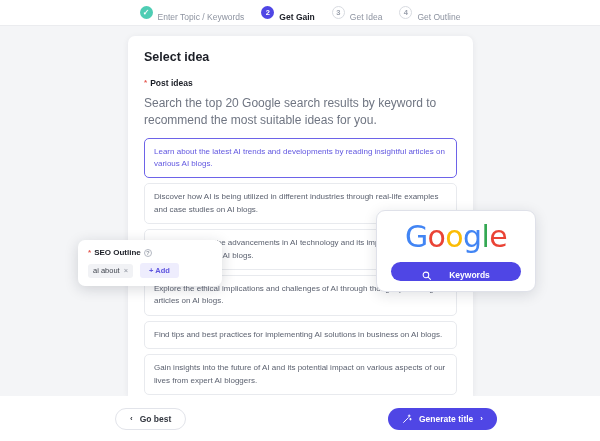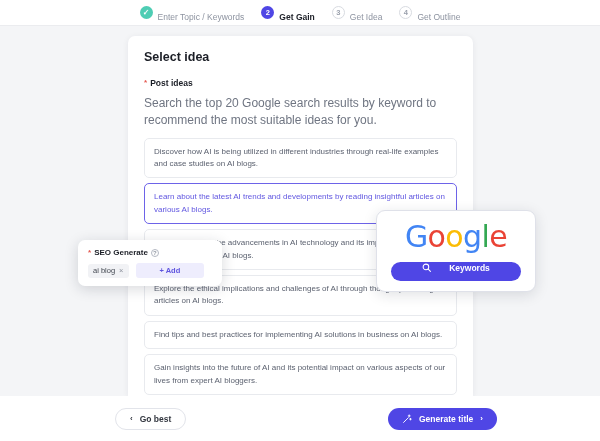--- a/index.html
+++ b/index.html
@@ -109,21 +109,21 @@
   .kw-chip {
     display: flex; align-items: center; gap: 4px;
     background: #f1f2f5; border-radius: 3px;
     padding: 2.5px 5px;
     font-size: 7.5px; color: #41464f;
   }
   .kw-chip-x { color: #8b909b; font-size: 7.5px; cursor: pointer; }
   .add-btn {
     background: #eeedfd; color: #5f55df;
     border: none; border-radius: 3px;
-    padding: 3px 24px;
+    padding: 3px 9px;
     font-size: 7.5px; font-weight: bold;
     font-family: "Liberation Sans", sans-serif;
     cursor: pointer;
   }
 
   
   .google-card {
     position: absolute;
     left: 376px; top: 210px;
     width: 160px; height: 82px;
@@ -140,21 +140,21 @@
     font-family: "DejaVu Sans", sans-serif;
     font-size: 30px; letter-spacing: -0.6px;
     line-height: 1;
   }
   .g-b { color: #4285f4; } .g-r { color: #ea4335; }
   .g-y { color: #fbbc05; } .g-g { color: #34a853; }
   .kw-search-btn {
     width: 130px; height: 19px;
     background: #4f46e5; color: #ffffff;
     border: none; border-radius: 10px;
-    display: flex; align-items: flex-start; justify-content: center;
+    display: flex; align-items: flex-end; justify-content: center;
     gap: 18px;
     font-size: 8.5px; font-weight: bold;
     font-family: "Liberation Sans", sans-serif;
     cursor: pointer;
   }
 
   
   .bottom-bar {
     position: absolute; left: 0; bottom: 0;
     width: 600px; height: 45px;
@@ -215,40 +215,40 @@
     <div class="card-title">Select idea</div>
 
     <div class="field-label">
       <span class="req-star">*</span>
       <span>Post ideas</span>
     </div>
 
     <p class="field-help">Search the top 20 Google search results by keyword to recommend the most suitable ideas for you.</p>
 
     <div class="idea-list">
+      <div class="idea-item selected">Learn about the latest AI trends and developments by reading insightful articles on various AI blogs.</div>
       <div class="idea-item">Discover how AI is being utilized in different industries through real-life examples and case studies on AI blogs.</div>
-      <div class="idea-item selected">Learn about the latest AI trends and developments by reading insightful articles on various AI blogs.</div>
       <div class="idea-item">Stay updated on the advancements in AI technology and its impact on society by following reputable AI blogs.</div>
       <div class="idea-item">Explore the ethical implications and challenges of AI through thought-provoking articles on AI blogs.</div>
       <div class="idea-item">Find tips and best practices for implementing AI solutions in business on AI blogs.</div>
       <div class="idea-item">Gain insights into the future of AI and its potential impact on various aspects of our lives from expert AI bloggers.</div>
       <div class="idea-item">Learn about the latest research and innovations in AI from leading AI research blogs.</div>
 
     </div>
   </div>
 
   <div class="seo-popup">
     <div class="seo-head">
       <span class="req-star">*</span>
-      <span>SEO Generate</span>
+      <span>SEO Outline</span>
       <span class="help-circle">?</span>
     </div>
     <div class="seo-row">
       <span class="kw-chip">
-        <span>ai blog</span>
+        <span>ai about</span>
         <span class="kw-chip-x">×</span>
       </span>
       <button class="add-btn">+ Add</button>
     </div>
   </div>
 
   <div class="google-card">
     <div class="google-logo">
       <span class="g-b">G</span><span class="g-r">o</span><span class="g-y">o</span><span class="g-b">g</span><span class="g-g">l</span><span class="g-r">e</span>
     </div>

